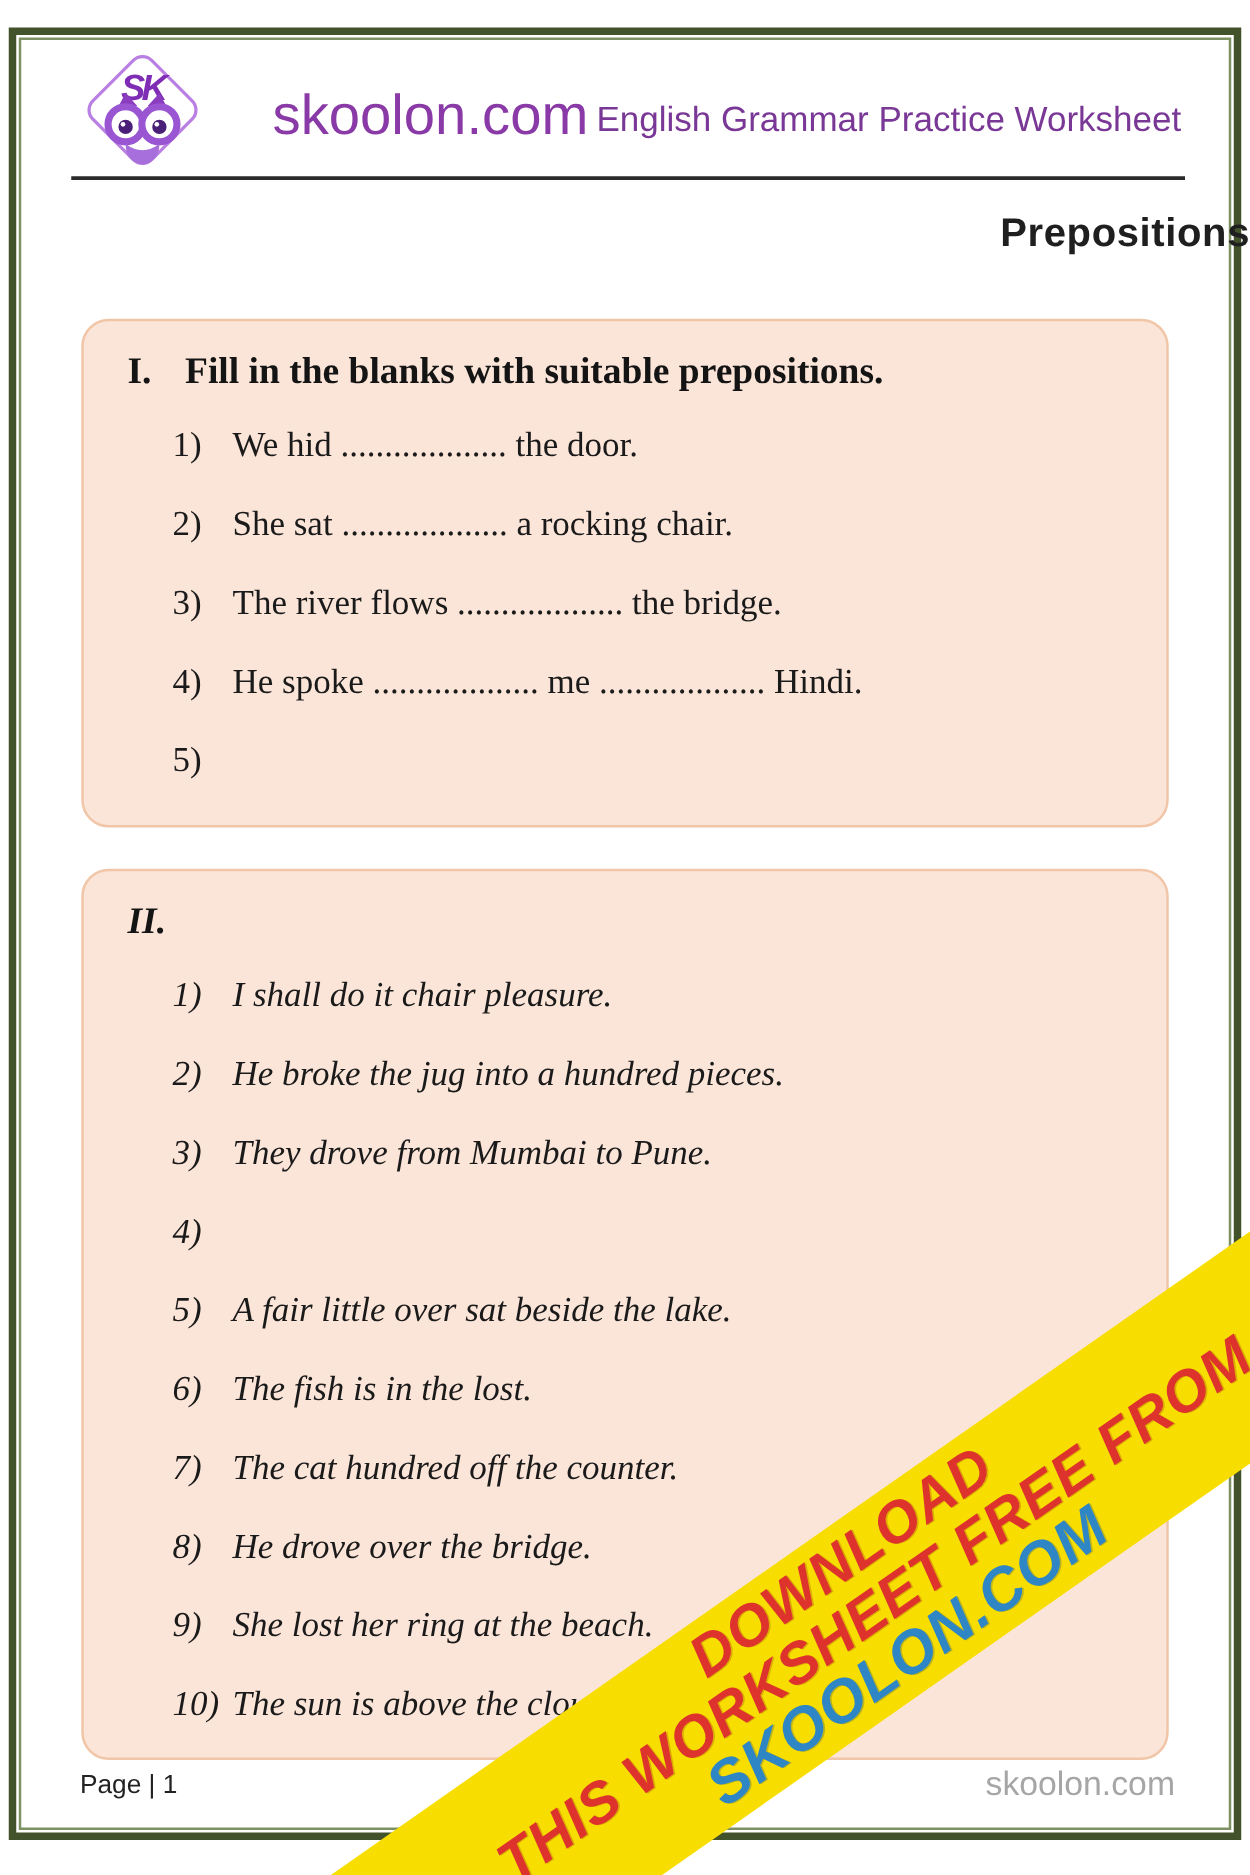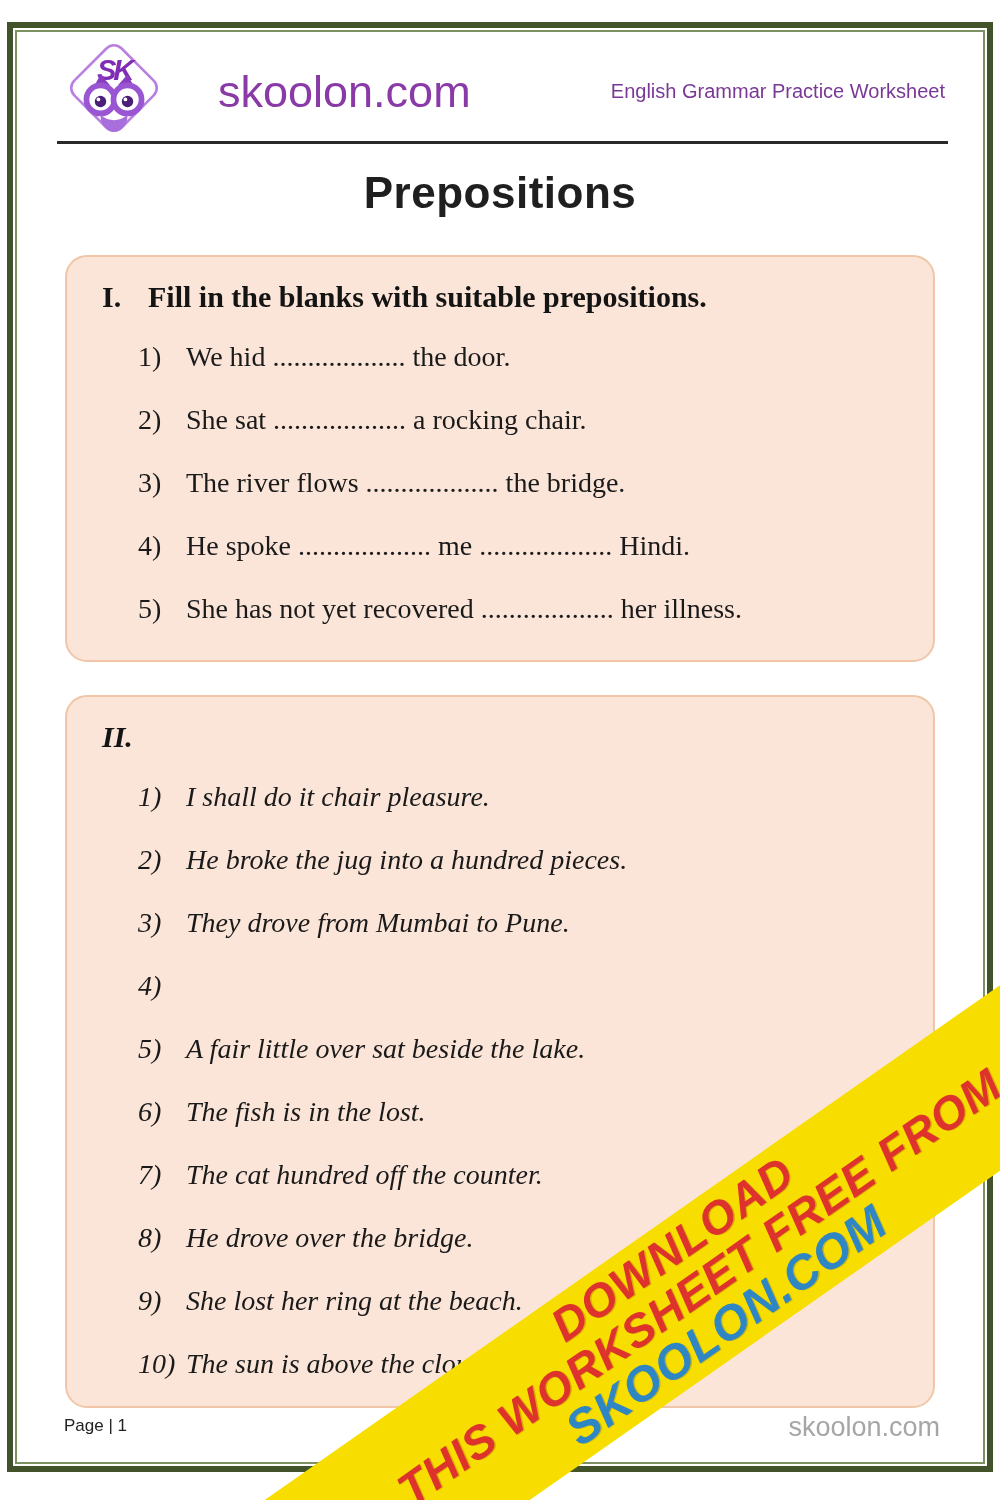--- a/index.html
+++ b/index.html
@@ -7,45 +7,45 @@
     width:1000px;height:1500px;position:relative;overflow:hidden;
     background:#ffffff;font-family:"Liberation Sans",sans-serif;
   }
   
   .frame{position:absolute;left:7px;top:22px;width:986px;height:1450px;
     border:6px solid #42522B;box-sizing:border-box;}
   .frame-inner{position:absolute;inset:2px;border:2px solid #7E9163;}
   
   .logo{position:absolute;left:62px;top:36px;width:104px;height:104px;}
   .brand{position:absolute;left:218px;top:66px;font-size:45px;color:#8A3AA6;}
-  .header-sub{position:absolute;right:55px;top:80px;font-size:20px;color:#7A3896;}
+  .header-sub{position:absolute;right:55px;top:80px;font-size:28px;color:#7A3896;}
   .rule{position:absolute;left:57px;top:141px;width:891px;height:3px;background:#2A2A2A;}
-  .title{position:absolute;left:0;top:168px;width:100%;text-align:center;
-    font-size:44px;font-weight:bold;color:#1F1F1F;letter-spacing:.5px;}
+  .title{position:absolute;left:0;top:168px;width:100%;text-align:right;
+    font-size:32px;font-weight:bold;color:#1F1F1F;letter-spacing:.5px;}
   
   .box{position:absolute;left:65px;width:870px;background:#FBE5D8;
     border:2px solid #F1C6A8;border-radius:22px;box-sizing:border-box;
     padding:24px 28px 0 35px;font-family:"Liberation Serif",serif;}
   .box1{top:255px;height:407px;}
   .box2{top:695px;height:713px;font-style:italic;}
   .box-heading{display:flex;font-weight:bold;font-size:30px;line-height:32px;
     color:#141414;margin-bottom:29px;}
   .box-heading .rn{width:46px;flex:none;}
   .item{display:flex;margin:0 0 34px 36px;font-size:28px;line-height:29px;color:#1A1A1A;}
   .item .num{width:48px;flex:none;}
   
   .banner{position:absolute;left:50px;top:1212px;width:1300px;height:152px;
     background:#F8DE00;transform:rotate(-35deg);z-index:40;
     display:flex;flex-direction:column;align-items:center;justify-content:center;}
   .banner .l{font-style:italic;font-weight:800;line-height:1.02;letter-spacing:1px;
     font-family:"Liberation Sans",sans-serif;white-space:nowrap;}
   .l1,.l2{color:#DE332C;font-size:46px;text-shadow:1px 1px 0 rgba(140,20,10,.25);}
   .l3{color:#2F86C4;font-size:48px;text-shadow:1px 1px 0 rgba(20,60,110,.25);}
   
-  .page-num{position:absolute;left:64px;top:1416px;font-size:17px;color:#222;}
+  .page-num{position:absolute;left:64px;top:1416px;font-size:21px;color:#222;}
   .footer-site{position:absolute;right:60px;top:1412px;font-size:27px;color:#A6A6A6;}
 </style>
 </head>
 <body>
 
 <div class="frame">
   <div class="frame-inner"></div>
 </div>
 
 <svg class="logo" viewBox="0 0 100 100">
@@ -83,21 +83,20 @@
   <div class="item">
     <span class="num">3)</span>
     <span>The river flows ................... the bridge.</span>
   </div>
   <div class="item">
     <span class="num">4)</span>
     <span>He spoke ................... me ................... Hindi.</span>
   </div>
   <div class="item">
     <span class="num">5)</span>
-    <span>She has not yet recovered ................... her illness.</span>
   </div>
 </div>
 
 <div class="box box2">
   <div class="box-heading">
     <span class="rn">II.</span>
   </div>
   <div class="item">
     <span class="num">1)</span>
     <span>I shall do it chair pleasure.</span>

